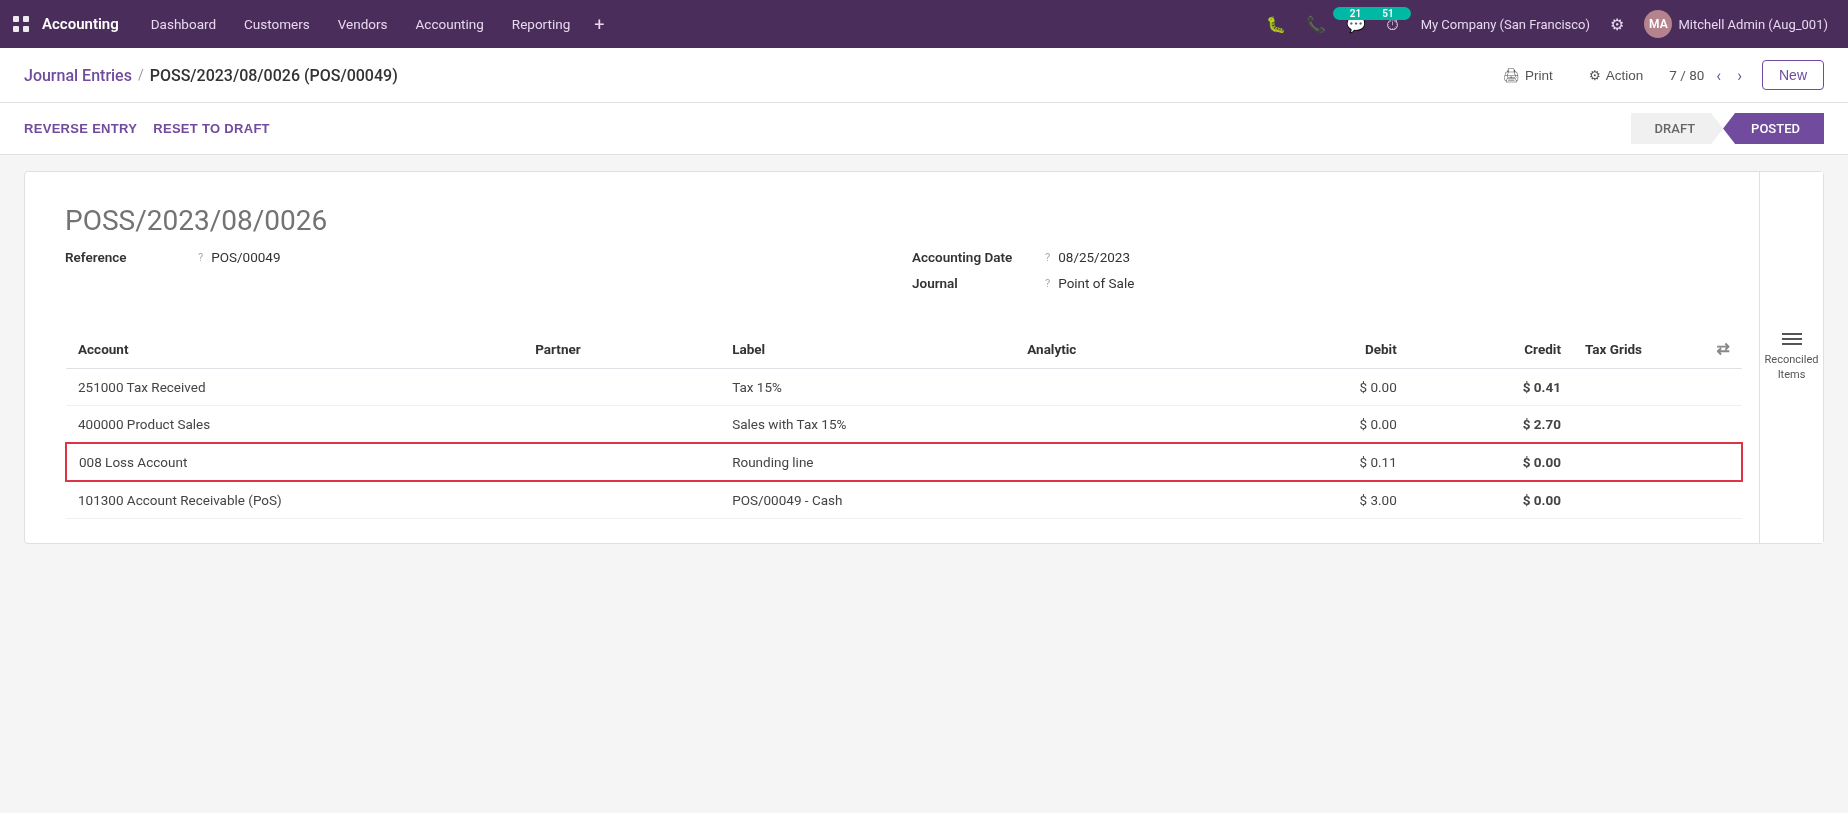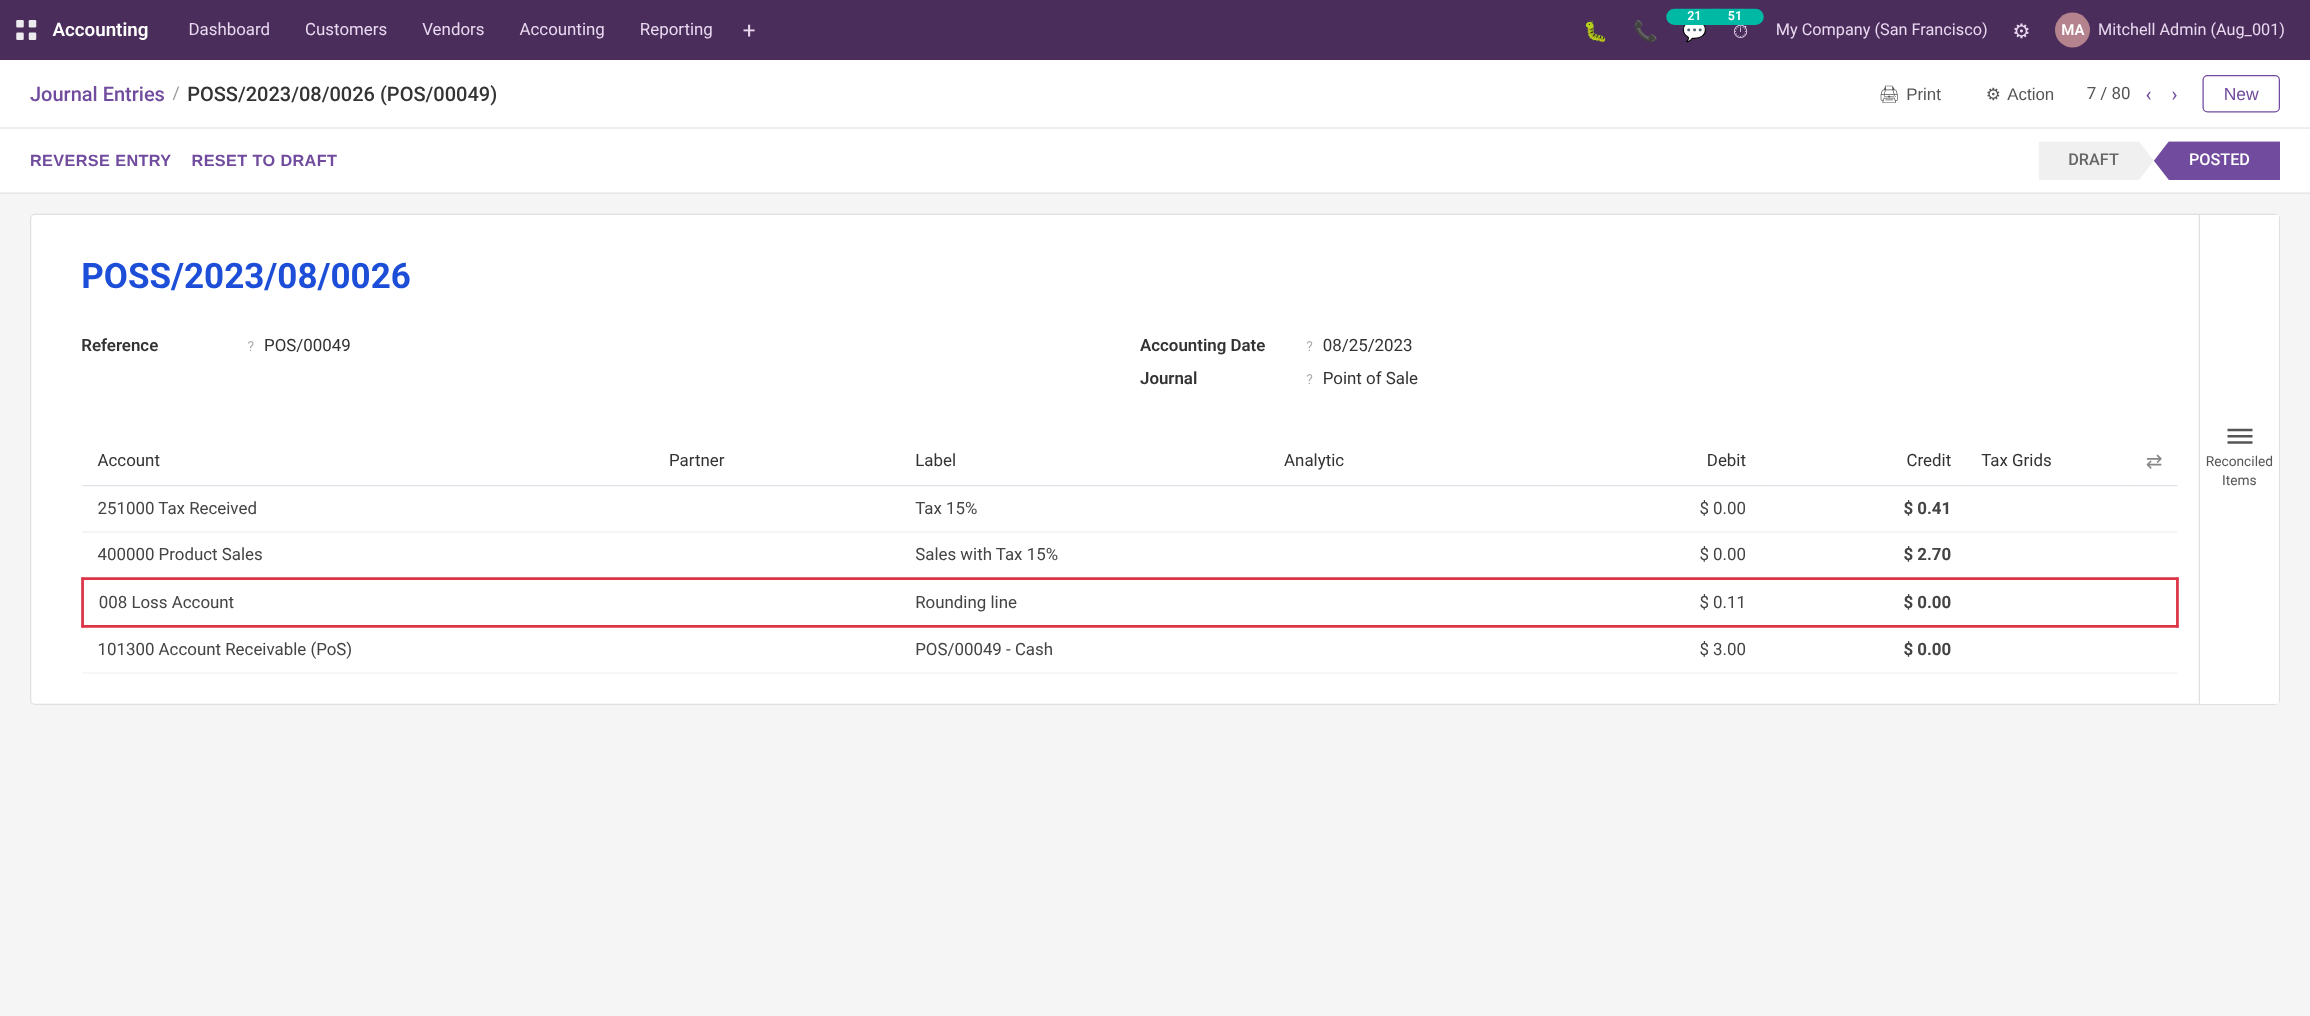--- a/index.html
+++ b/index.html
@@ -254,23 +254,23 @@
       text-align: center;
       line-height: 1.3;
     }
 
     
     .form-area {
       padding: 32px 80px 24px 40px;
     }
     .doc-title {
       font-size: 28px;
-      font-weight: 700;
-      color: #1d4ed8;
-      margin-bottom: 32px;
+      font-weight: 400;
+      color: #737373;
+      margin-bottom: 12px;
     }
 
     .fields-grid {
       display: grid;
       grid-template-columns: 1fr 1fr;
       gap: 16px;
       margin-bottom: 28px;
     }
     .field-row {
       display: flex;
@@ -320,21 +320,21 @@
 
     
     .journal-table {
       width: 100%;
       border-collapse: collapse;
       font-size: 13.5px;
     }
     .journal-table th {
       text-align: left;
       padding: 10px 12px;
-      font-weight: 400;
+      font-weight: 700;
       color: #333;
       border-bottom: 1px solid #dee2e6;
       background: #fff;
     }
     .journal-table td {
       padding: 10px 12px;
       border-bottom: 1px solid #f0f0f0;
       color: #444;
     }
     .col-account { width: 28%; }

